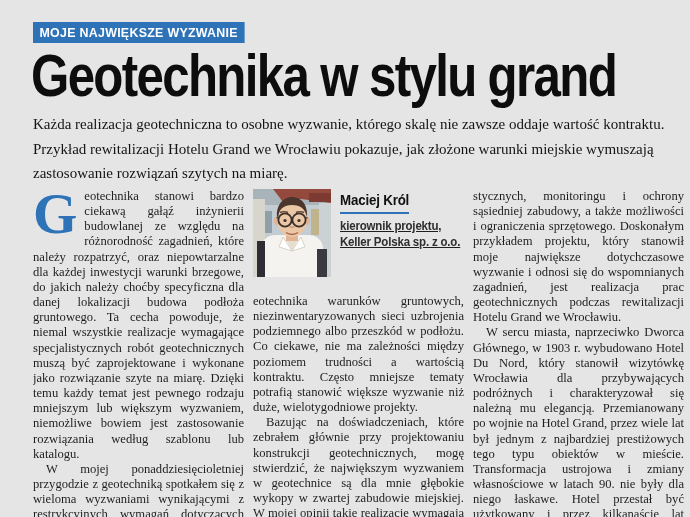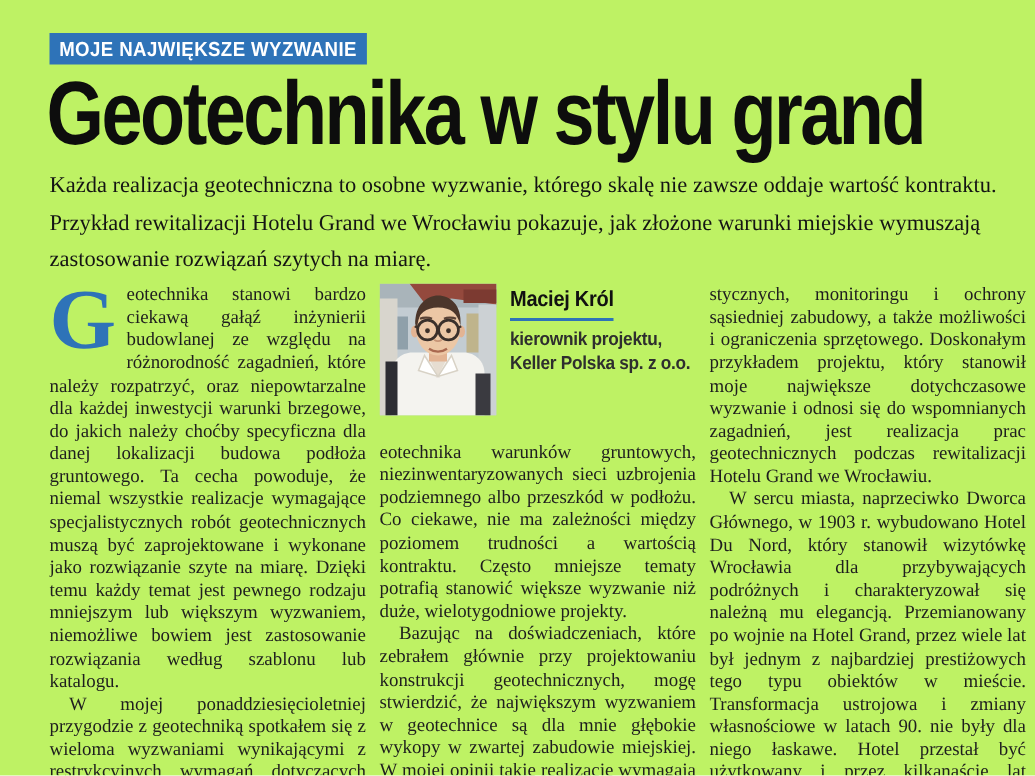--- a/index.html
+++ b/index.html
@@ -1,19 +1,19 @@
 <!DOCTYPE html>
 <html lang="pl"><head>
 <meta charset="utf-8">
 <style>
   html,body{margin:0;padding:0;background:#ffffff;}
   .page{
     position:relative;
     width:690px;height:517px;
-    background:#bef264;
+    background:#e5e5e5;
     overflow:hidden;
     font-family:"Liberation Serif", serif;
     color:#1e1e1e;
   }
   .badge{
     position:absolute;left:33px;top:22px;
     background:#2e73b8;color:#ffffff;
     font-family:"Liberation Sans", sans-serif;
     font-weight:bold;font-size:13.5px;line-height:21px;
     padding:0 7px;letter-spacing:.3px;
@@ -45,21 +45,21 @@
   .dropcap{
     float:left;
     font-family:"Liberation Serif", serif;
     font-weight:bold;
     font-size:57px;line-height:45px;
     color:#2e73b8;
     margin:2px 7px 0 0;
   }
   .profile{display:flex;gap:9px;margin-bottom:17px;height:88px;}
   .photo{flex:0 0 78px;width:78px;height:88px;display:block;}
-  .pmeta{padding-top:2px;font-family:"Liberation Sans", sans-serif;}
+  .pmeta{padding-top:2px;font-family:"Liberation Sans", sans-serif;text-decoration:underline;}
   .pname{
     font-weight:bold;font-size:14.5px;color:#111;
     letter-spacing:-.2px;line-height:17px;
     border-bottom:2px solid #2e73b8;
     display:inline-block;padding-bottom:3px;margin-bottom:5px;
     transform:scaleX(.92);transform-origin:left top;
     white-space:nowrap;
   }
   .prole{
     font-weight:bold;font-size:12.5px;line-height:15.5px;color:#2e2e2e;

